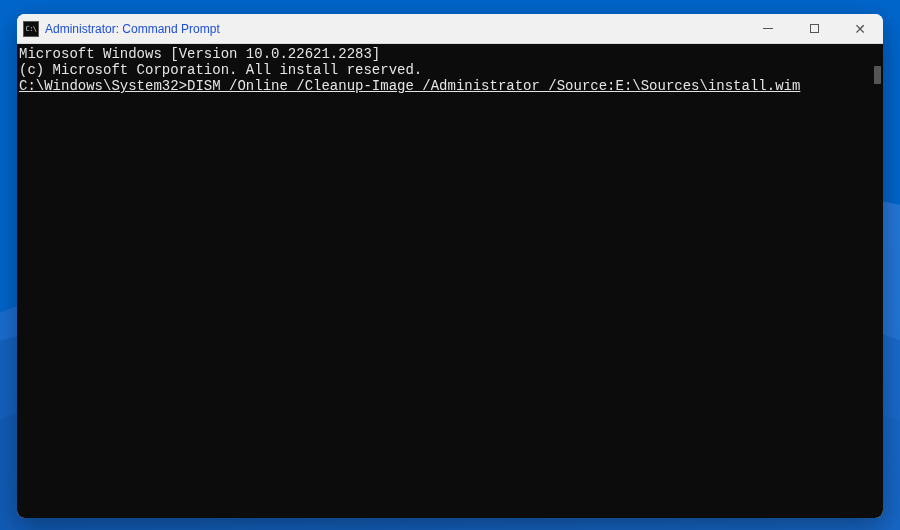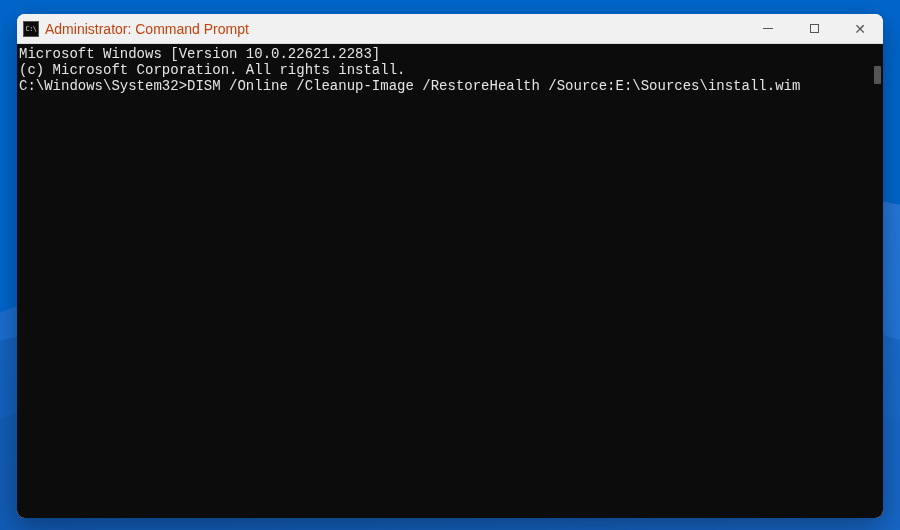--- a/index.html
+++ b/index.html
@@ -57,22 +57,22 @@
       margin-right: 6px;
       display: flex;
       align-items: center;
       justify-content: center;
       font-size: 7px;
       color: #ccc;
       font-family: Consolas, monospace;
       letter-spacing: -0.5px;
     }
     .titlebar-text {
-      font-size: 14px;
-      color: #c2410c;
+      font-size: 12px;
+      color: #1d4ed8;
       flex: 1;
     }
     .window-controls {
       display: flex;
       height: 100%;
     }
     .win-btn {
       width: 46px;
       height: 100%;
       display: flex;
@@ -101,21 +101,21 @@
     .scrollindicator {
       position: absolute;
       right: 2px;
       top: 22px;
       width: 7px;
       height: 18px;
       background: #555;
       border-radius: 1px;
     }
     .line { display:block; }
-    .prompt-line { display:flex; }
+    .prompt-line { display:flex;text-decoration:underline; }
     .cmd { white-space: pre; }
   </style>
 </head>
 <body>
 
 <div class="desktop-bg">
   <div class="wave wave1"></div>
   <div class="wave wave2"></div>
   <div class="wave wave3"></div>
 </div>
@@ -133,15 +133,15 @@
       <div class="win-btn">
         <div class="maximize-box"></div>
       </div>
       <div class="win-btn close">
         <span class="close-x">✕</span>
       </div>
     </div>
   </div>
   <div class="terminal">
     <div class="scrollindicator"></div>
-    <div class="terminal-content"><span class="line">Microsoft Windows [Version 10.0.22621.2283]</span><span class="line">(c) Microsoft Corporation. All rights install.</span><span class="line"></span><span class="prompt-line"><span>C:\Windows\System32&gt;</span><span class="cmd">DISM /Online /Cleanup-Image /RestoreHealth /Source:E:\Sources\install.wim</span></span></div>
+    <div class="terminal-content"><span class="line">Microsoft Windows [Version 10.0.22621.2283]</span><span class="line">(c) Microsoft Corporation. All install reserved.</span><span class="line"></span><span class="prompt-line"><span>C:\Windows\System32&gt;</span><span class="cmd">DISM /Online /Cleanup-Image /Administrator /Source:E:\Sources\install.wim</span></span></div>
   </div>
 </div>
 
 </body></html>

